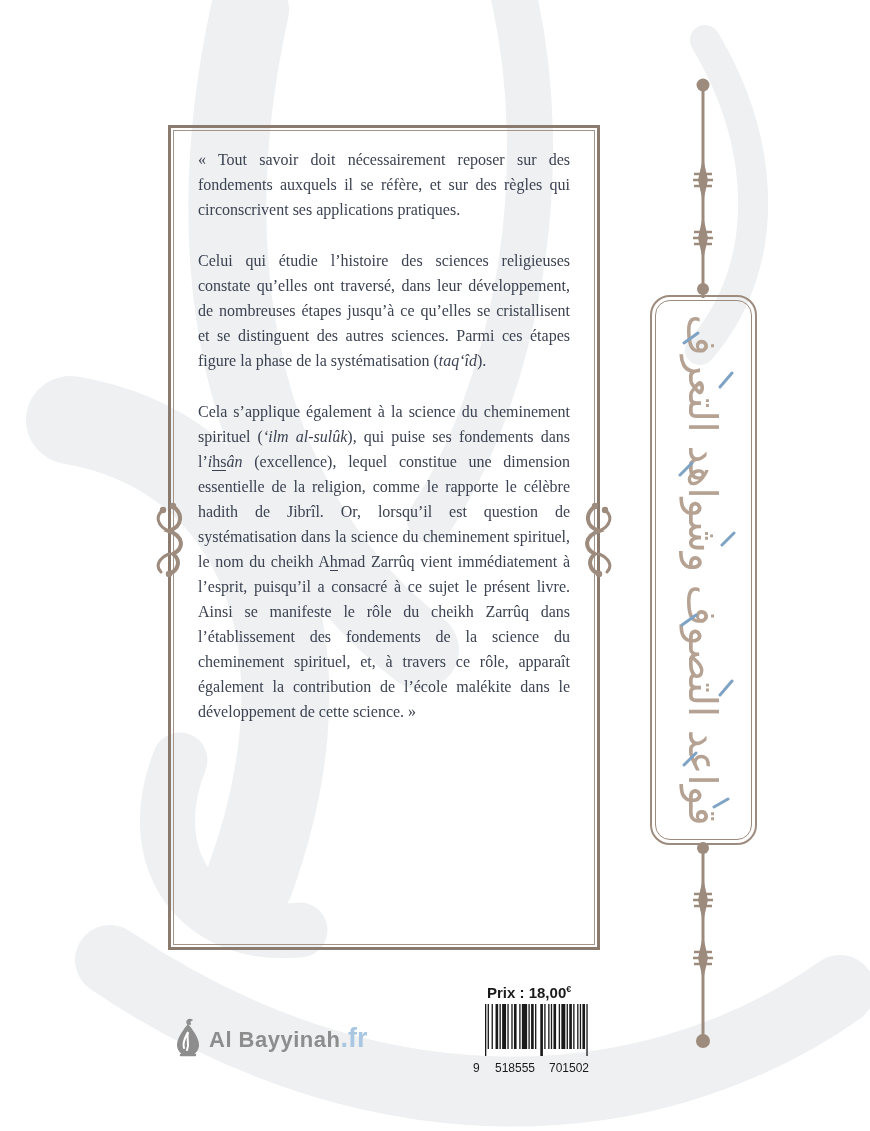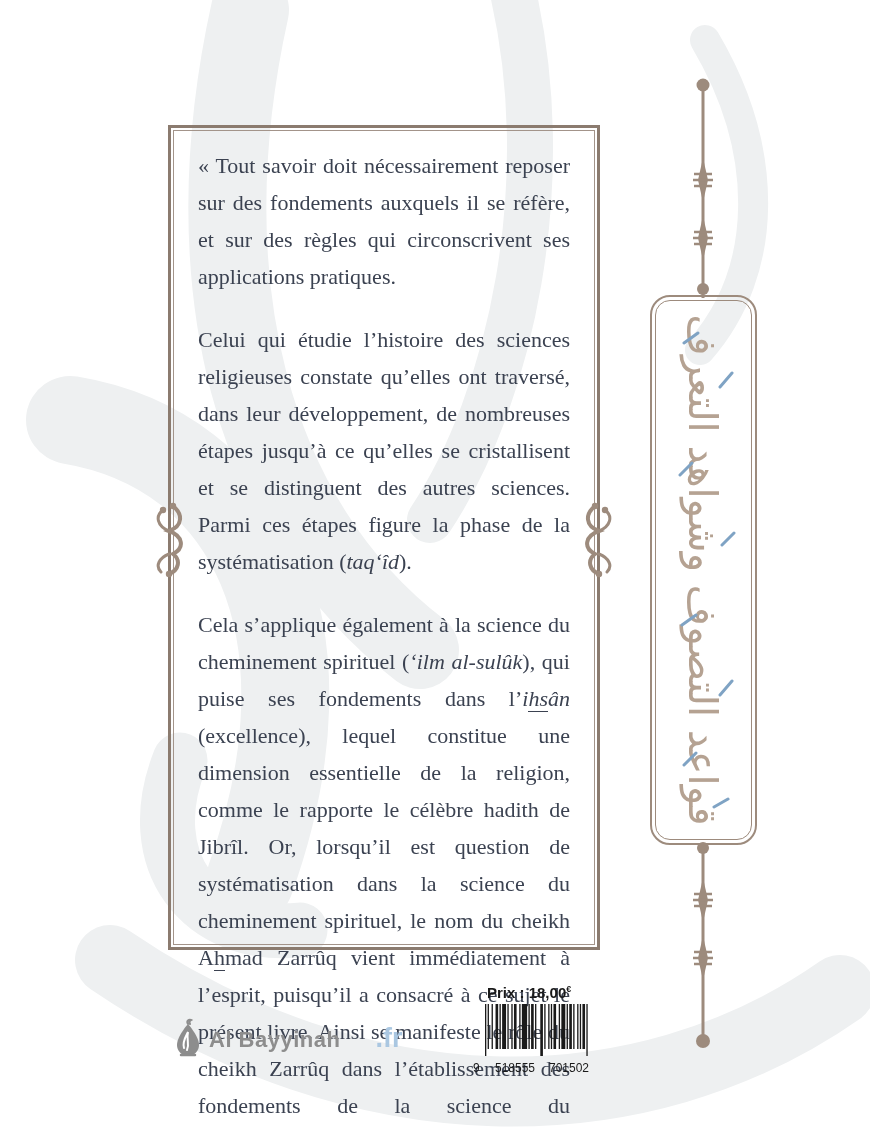--- a/index.html
+++ b/index.html
@@ -9,44 +9,44 @@
   }
   html,body{margin:0;padding:0;}
   .page{position:relative;width:870px;height:1131px;background:#ffffff;overflow:hidden;
         font-family:"Liberation Serif",serif;}
   .watermark{position:absolute;inset:0;pointer-events:none;}
   
   .quote-box{position:absolute;left:168px;top:125px;width:432px;height:825px;
              border:3px solid var(--border);box-sizing:border-box;background:transparent;}
   .quote-inner{position:absolute;inset:2px;border:1px solid var(--border-light);
                padding:16px 24px 0 24px;box-sizing:border-box;}
-  .quote-inner p{margin:0 0 26px 0;font-size:22px;line-height:37px;color:var(--text);
+  .quote-inner p{margin:0 0 26px 0;font-size:16px;line-height:25px;color:var(--text);
                  text-align:justify;}
   .seg-i{font-style:italic;}
   .seg-u{border-bottom:1.5px solid var(--text);padding-bottom:0px;}
-  .seg-iu{font-style:italic;border-bottom:1.5px solid var(--text);}
+  .seg-iu{border-bottom:1.5px solid var(--text);}
   .flourish{position:absolute;top:372px;}
   .flourish.left{left:-22px;}
   .flourish.right{right:-22px;transform:scaleX(-1);}
   
   .chain{position:absolute;}
   .side-frame{position:absolute;left:650px;top:295px;width:107px;height:550px;
               border:2px solid var(--ornament);border-radius:20px;box-sizing:border-box;}
   .side-frame-inner{position:absolute;inset:3px;border:1px solid var(--ornament);
                     border-radius:15px;}
   .arabic-title{position:absolute;left:703px;top:570px;width:520px;height:60px;
                 transform:translate(-50%,-50%) rotate(90deg);
                 font-family:"DejaVu Sans",sans-serif;font-size:40px;color:var(--calligraphy);
                 direction:rtl;text-align:center;line-height:60px;white-space:nowrap;}
   .accents{position:absolute;left:650px;top:295px;pointer-events:none;}
   
   .logo{position:absolute;left:173px;top:1018px;display:flex;align-items:center;gap:6px;
         font-family:"Liberation Sans",sans-serif;}
   .logo-text{font-size:22px;font-weight:bold;color:var(--logo-gray);letter-spacing:0.5px;}
-  .logo-tld{font-size:27px;font-weight:bold;color:var(--logo-blue);margin-left:35px;}
+  .logo-tld{font-size:27px;font-weight:bold;color:var(--logo-blue);}
   .price{position:absolute;left:487px;top:984px;font-family:"Liberation Sans",sans-serif;
          font-size:15px;color:var(--ink);font-weight:bold;}
   .price sup{font-size:9px;}
   .barcode{position:absolute;left:485px;top:1004px;width:104px;}
   .barcode-digits{position:relative;display:flex;justify-content:space-between;
                   font-family:"Liberation Sans",sans-serif;font-size:12px;color:var(--ink);
                   margin-top:1px;padding-left:10px;}
   .barcode-lead{position:absolute;left:-12px;top:0;}
 </style>
 </head>

